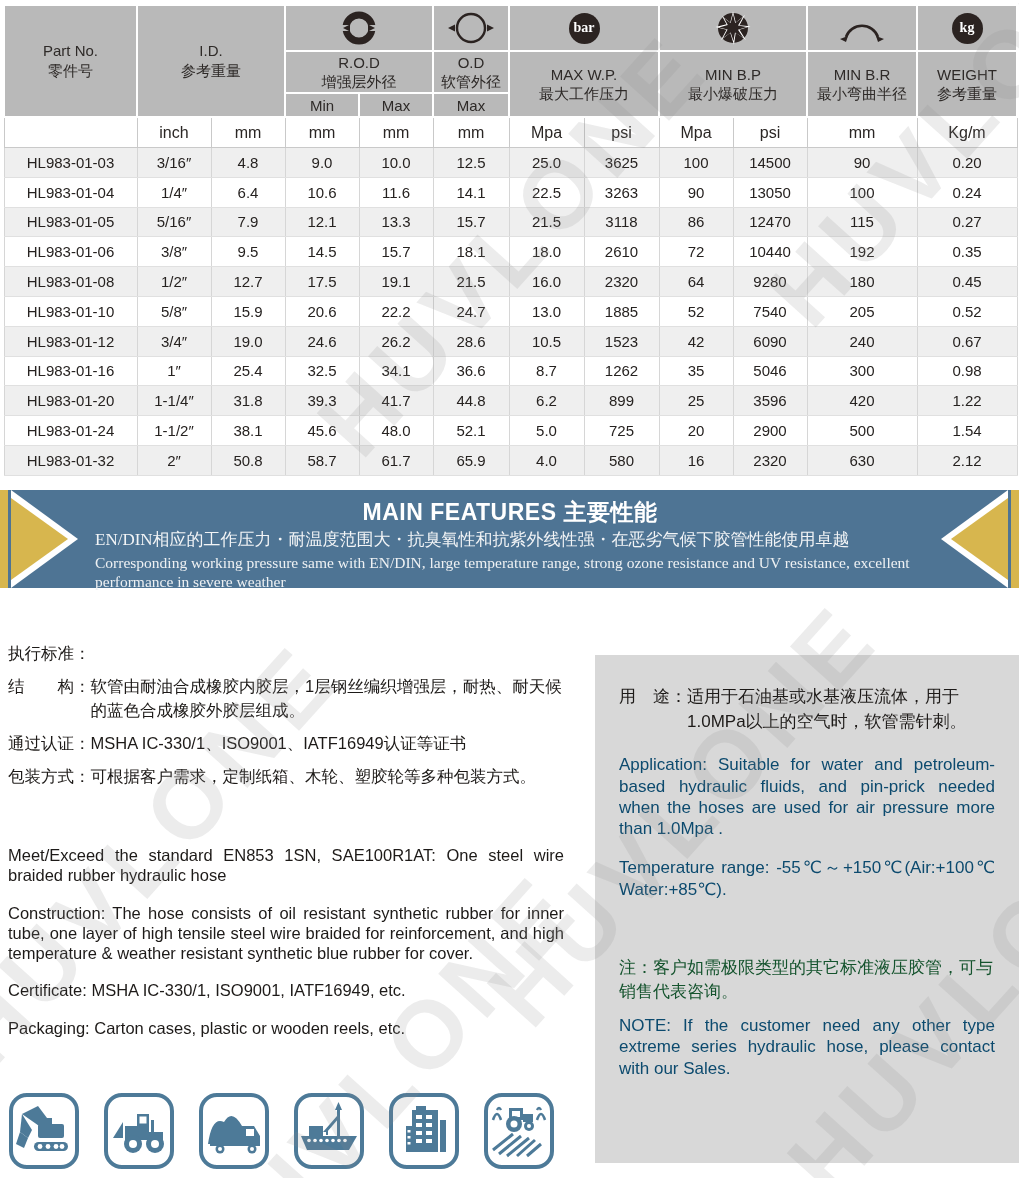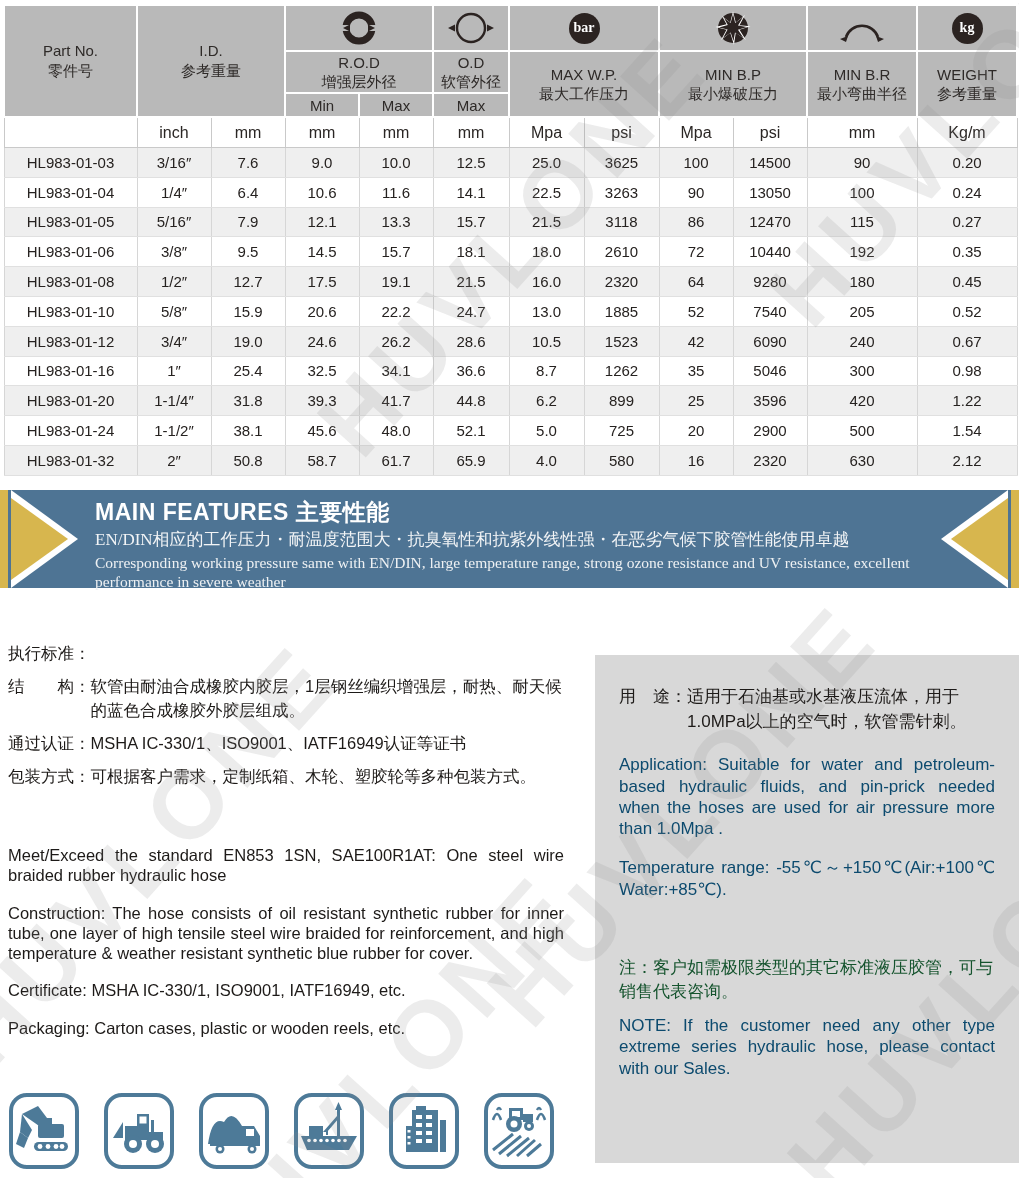--- a/index.html
+++ b/index.html
@@ -22,21 +22,21 @@
   tbody td{height:28.8px;font-size:15px;border-right:1px solid #d6d6d6;border-bottom:1px solid #e0e0e0;border-left:1px solid #d6d6d6;color:#262220;}
   tbody tr:nth-child(odd) td{background:#efefef;}
   tbody tr:nth-child(even) td{background:#ffffff;}
   .badge{display:inline-flex;align-items:center;justify-content:center;width:31px;height:31px;border-radius:50%;
          background:#2b2321;color:#fff;font-family:"Liberation Serif","DejaVu Serif",serif;font-weight:bold;font-size:14px;}
   .hicon{display:block;margin:0 auto;}
   
   .banner{position:absolute;left:0;top:490px;width:1019px;height:98px;background:#4e7494;z-index:10;}
   .banner-deco{position:absolute;top:0;height:98px;}
   .banner-text{position:absolute;left:95px;top:7px;width:830px;color:#ffffff;}
-  .banner-title{font-size:23px;font-weight:bold;letter-spacing:.5px;}
+  .banner-title{font-size:23px;font-weight:bold;letter-spacing:.5px;text-align:center;}
   .banner-zh{font-size:17px;color:#f2f4f6;font-family:"Liberation Serif","DejaVu Serif",serif;}
   .banner-en{font-size:15.5px;margin-top:2px;line-height:1.25;color:#eef1f3;font-family:"Liberation Serif","DejaVu Serif",serif;}
   
   .zh-specs{position:absolute;left:8px;top:642px;width:556px;z-index:10;}
   .zh-item{display:flex;font-size:16.5px;line-height:1.45;margin-bottom:9px;color:#1d1a18;}
   .zh-item .lbl{flex:0 0 auto;white-space:pre;}
   .en-specs{position:absolute;left:8px;top:845px;width:556px;z-index:10;}
   .en-specs p{margin:0 0 17px 0;font-size:16.5px;line-height:1.23;text-align:justify;color:#1d1a18;}
   
   .panel{position:absolute;left:595px;top:655px;width:424px;height:508px;background:#d8d8d8;z-index:10;
@@ -164,21 +164,21 @@
       <td>Mpa</td>
       <td>psi</td>
       <td>mm</td>
       <td>Kg/m</td>
     </tr>
   </thead>
   <tbody>
       <tr>
         <td>HL983-01-03</td>
         <td>3/16″</td>
-        <td>7.6</td>
+        <td>4.8</td>
         <td>9.0</td>
         <td>10.0</td>
         <td>12.5</td>
         <td>25.0</td>
         <td>3625</td>
         <td>100</td>
         <td>14500</td>
         <td>90</td>
         <td>0.20</td>
       </tr>

